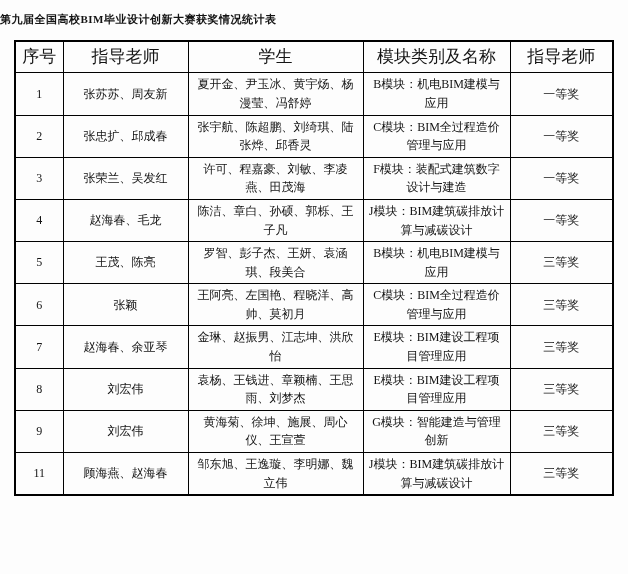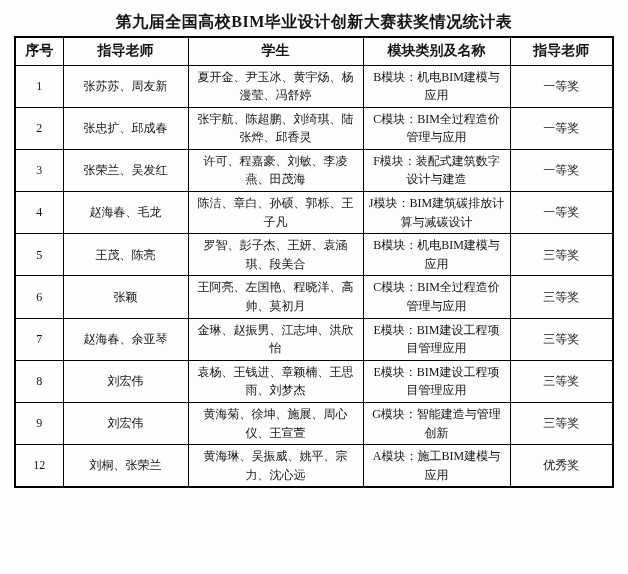--- a/index.html
+++ b/index.html
@@ -12,48 +12,48 @@
     font-family: "Liberation Serif", "DejaVu Serif", serif;
     color: #141414;
   }
   .page {
     width: 628px;
     height: 574px;
     box-sizing: border-box;
     padding-top: 12px;
   }
   .doc-title {
-    text-align: center;
+    text-align: left;
     font-weight: bold;
-    font-size: 16px;
+    font-size: 11px;
     letter-spacing: 0.5px;
-    margin-bottom: 3px;
+    margin-bottom: 13px;
   }
   table.awards {
     border-collapse: collapse;
     table-layout: fixed;
     width: 598px;
     margin: 0 auto;
     border: 2px solid #000;
   }
   table.awards th,
   table.awards td {
     border: 1.5px solid #000;
     text-align: center;
     vertical-align: middle;
     font-size: 12px;
     line-height: 1.55;
     padding: 2px 5px;
     box-sizing: border-box;
     word-break: break-all;
   }
   table.awards th {
-    font-weight: bold;
+    font-weight: normal;
     height: 28px;
-    font-size: 14px;
+    font-size: 17px;
   }
   table.awards td {
     height: 36px;
   }
   col.c-no     { width: 48px; }
   col.c-teach  { width: 125px; }
   col.c-stud   { width: 175px; }
   col.c-module { width: 147px; }
   col.c-award  { width: 103px; }
 </style>
@@ -138,22 +138,22 @@
         <td>三等奖</td>
       </tr>
       <tr>
         <td>9</td>
         <td>刘宏伟</td>
         <td>黄海菊、徐坤、施展、周心仪、王宣萱</td>
         <td>G模块：智能建造与管理创新</td>
         <td>三等奖</td>
       </tr>
       <tr>
-        <td>12</td>
-        <td>刘桐、张荣兰</td>
-        <td>黄海琳、吴振威、姚平、宗力、沈心远</td>
-        <td>A模块：施工BIM建模与应用</td>
-        <td>优秀奖</td>
+        <td>11</td>
+        <td>顾海燕、赵海春</td>
+        <td>邹东旭、王逸璇、李明娜、魏立伟</td>
+        <td>J模块：BIM建筑碳排放计算与减碳设计</td>
+        <td>三等奖</td>
       </tr>
 
     </tbody>
   </table>
 </div>
 
 </body></html>

